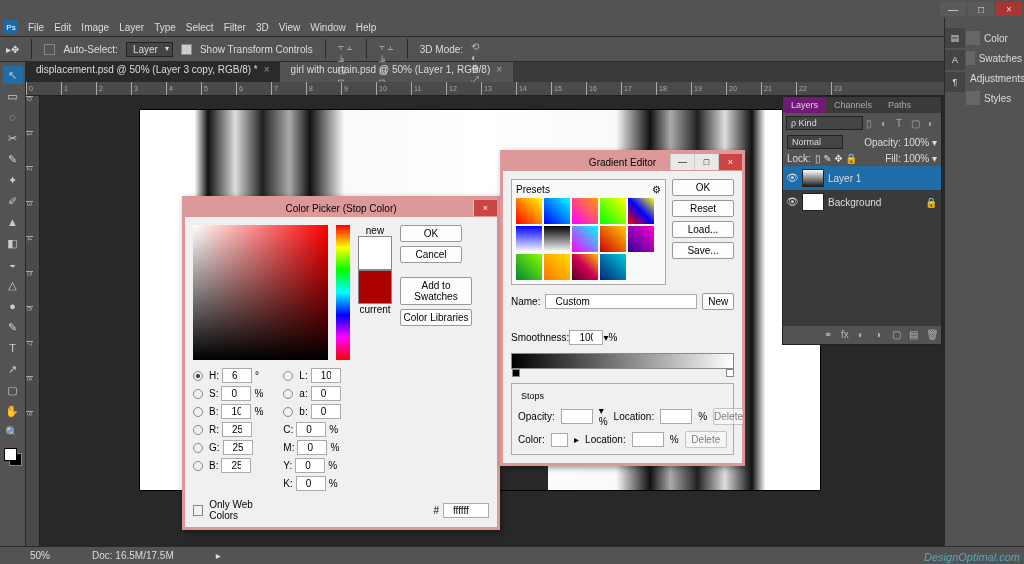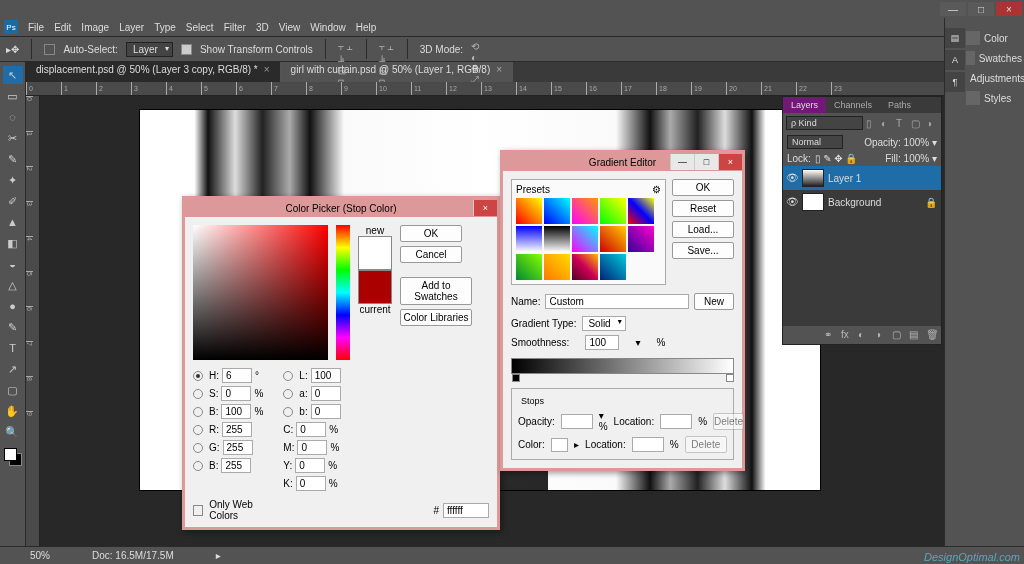--- a/index.html
+++ b/index.html
@@ -65,21 +65,21 @@
 .layerp .foot .i{width:12px;height:12px;opacity:.7}
 
 
 .dlg{position:absolute;background:#f0f0f0;border:3px solid #d99;box-shadow:2px 2px 6px rgba(0,0,0,.4);z-index:30}
 .dlg *{color:#000}
 .dlg .ttl{background:#d99;height:18px;display:flex;align-items:center;justify-content:center;position:relative;font-size:10px}
 .dlg .ttl .wbtns{position:absolute;right:0;display:flex}
 .dlg .ttl .wbtns .b{width:24px;height:16px;background:#e8e8e8;border-left:1px solid #ccc;display:flex;align-items:center;justify-content:center;font-size:9px;cursor:pointer}
 .dlg .ttl .wbtns .b.cl{background:#c44;color:#fff}
 .dlg .btn{background:#fdfdfd;border:1px solid #999;padding:2px 0;width:62px;text-align:center;cursor:pointer;font-size:10px;border-radius:2px}
-.dlg input[type=text]{border:1px solid #aaa;padding:1px 3px;font-size:10px;background:#fff}
+.dlg input[type=text]{border:1px solid #aaa;padding:1px 9px;font-size:10px;background:#fff}
 .dlg .rad{width:10px;height:10px;border:1px solid #888;border-radius:50%;display:inline-block;vertical-align:middle;margin-right:3px}
 .dlg .rad.on::after{content:'';display:block;width:4px;height:4px;background:#333;border-radius:50%;margin:2px}
 .dlg label{font-size:10px}
 
 
 .cp{left:182px;top:196px;width:318px}
 .cp .body{padding:8px;display:flex;gap:8px}
 .cp .field{width:135px;height:135px;background:linear-gradient(to top,#000,transparent),linear-gradient(to right,#fff,red);position:relative;cursor:crosshair}
 .cp .hue{width:14px;height:135px;background:linear-gradient(red,#ff0,#0f0,#0ff,#00f,#f0f,red);cursor:pointer}
 .cp .preview{width:34px;text-align:center;font-size:9px}
@@ -98,21 +98,21 @@
 .ge{left:500px;top:150px;width:245px}
 .ge .body{padding:8px}
 .ge .presets{border:1px solid #aaa;padding:4px;background:#fafafa}
 .ge .presets .hdr{display:flex;justify-content:space-between;font-size:9px;margin-bottom:3px}
 .ge .presets .grid{display:flex;flex-wrap:wrap;gap:2px}
 .ge .presets .sw{width:26px;height:26px}
 .ge .right{position:absolute;right:8px;top:26px;display:flex;flex-direction:column;gap:4px}
 .ge .namer{display:flex;align-items:center;gap:5px;margin-top:8px}
 .ge .namer input{flex:1}
 .ge .typer{margin-top:6px;display:flex;align-items:center;gap:6px}
-.ge .smr{margin-top:4px;display:flex;align-items:center;gap:16px}
+.ge .smr{margin-top:20px;display:flex;align-items:center;gap:0}
 .ge .bar{margin-top:8px;height:16px;background:linear-gradient(to right,#000,#fff);border:1px solid #888;position:relative}
 .ge .stop{width:8px;height:8px;background:#000;border:1px solid #888;position:absolute;bottom:-9px}
 .ge .stop.r{right:-1px;background:#fff}
 .ge .stopg{border:1px solid #aaa;margin-top:14px;padding:6px}
 .ge .stopg .lbl{font-size:9px;margin-top:-12px;background:#f0f0f0;display:inline-block;padding:0 3px}
 .ge .stopg .r1{display:flex;align-items:center;gap:6px;margin-top:4px;font-size:10px;color:#888}
 .ge .stopg input{width:32px}
 .ge .stopg .swb{width:18px;height:14px;border:1px solid #aaa;background:#fff}
 .ge .sel{border:1px solid #aaa;background:#fff;padding:1px 14px 1px 5px;position:relative;font-size:10px}
 .ge .sel::after{content:'▾';position:absolute;right:3px;top:0;font-size:8px}
@@ -430,24 +430,20 @@
       <div class="btn">OK</div>
       <div class="btn">Reset</div>
       <div class="btn">Load...</div>
       <div class="btn">Save...</div>
     </div>
     <div class="namer">
       <label>Name:</label>
       <input type="text" value="Custom" style="">
       <div class="btn" style="width:40px">New</div>
     </div>
-    <div class="typer">
-      <label>Gradient Type:</label>
-      <div class="sel">Solid</div>
-    </div>
     <div class="smr">
       <label>Smoothness:</label>
       <input type="text" style="width: 34px;" value="100">
       <span>▾</span>
         <span>%</span>
     </div>
     <div class="bar">
       <div class="stop"></div>
       <div class="stop r"></div>
     </div>

